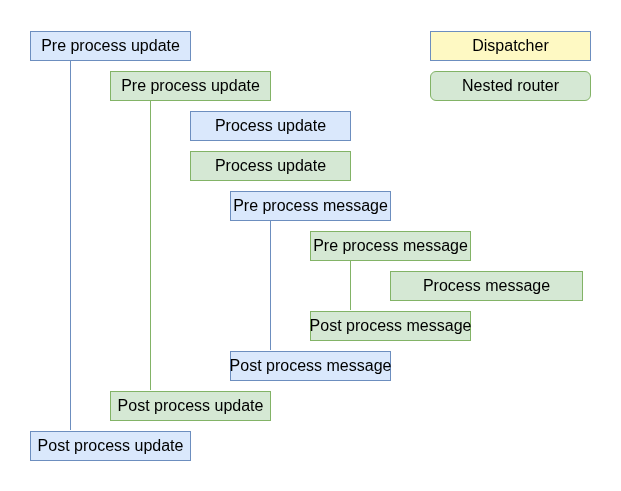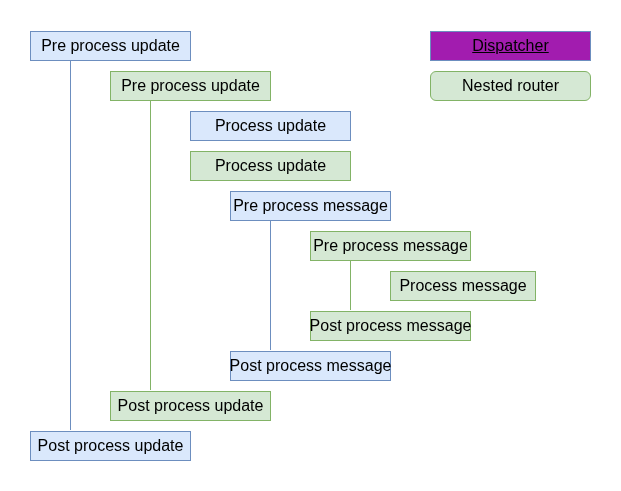--- a/index.html
+++ b/index.html
@@ -54,34 +54,34 @@
     </div>
     <div class="node" style="left: 190px; top: 151px; width: 161px; height: 30px; background: rgb(213, 232, 212); border-color: rgb(130, 179, 102); color: rgb(0, 0, 0);">
       <span>Process update</span>
     </div>
     <div class="node" style="left: 230px; top: 191px; width: 161px; height: 30px; background: rgb(218, 232, 252); border-color: rgb(108, 142, 191); color: rgb(0, 0, 0);">
       <span>Pre process message</span>
     </div>
     <div class="node" style="left: 310px; top: 231px; width: 161px; height: 30px; background: rgb(213, 232, 212); border-color: rgb(130, 179, 102); color: rgb(0, 0, 0);">
       <span>Pre process message</span>
     </div>
-    <div class="node" style="left: 390px; top: 271px; width: 146px; height: 30px; background: rgb(213, 232, 212); border-color: rgb(130, 179, 102); color: rgb(0, 0, 0);">
+    <div class="node" style="left: 390px; top: 271px; width: 193px; height: 30px; background: rgb(213, 232, 212); border-color: rgb(130, 179, 102); color: rgb(0, 0, 0);">
       <span>Process message</span>
     </div>
     <div class="node" style="left: 310px; top: 311px; width: 161px; height: 30px; background: rgb(213, 232, 212); border-color: rgb(130, 179, 102); color: rgb(0, 0, 0);">
       <span>Post process message</span>
     </div>
     <div class="node" style="left: 230px; top: 351px; width: 161px; height: 30px; background: rgb(218, 232, 252); border-color: rgb(108, 142, 191); color: rgb(0, 0, 0);">
       <span>Post process message</span>
     </div>
     <div class="node" style="left: 110px; top: 391px; width: 161px; height: 30px; background: rgb(213, 232, 212); border-color: rgb(130, 179, 102); color: rgb(0, 0, 0);">
       <span>Post process update</span>
     </div>
     <div class="node" style="left: 30px; top: 431px; width: 161px; height: 30px; background: rgb(218, 232, 252); border-color: rgb(108, 142, 191); color: rgb(0, 0, 0);">
       <span>Post process update</span>
     </div>
-    <div class="node" style="left: 430px; top: 31px; width: 161px; height: 30px; background: #a21caf; border-color: rgb(108, 142, 191); color: rgb(0, 0, 0); text-decoration: underline;">
+    <div class="node" style="left: 430px; top: 31px; width: 161px; height: 30px; background: #fef9c3; border-color: rgb(108, 142, 191); color: rgb(0, 0, 0);">
       <span>Dispatcher</span>
     </div>
     <div class="node" style="left: 430px; top: 71px; width: 161px; height: 30px; background: rgb(213, 232, 212); border-color: rgb(130, 179, 102); color: rgb(0, 0, 0); border-radius: 6px;">
       <span>Nested router</span>
     </div>
   </div>
 
 </body></html>

